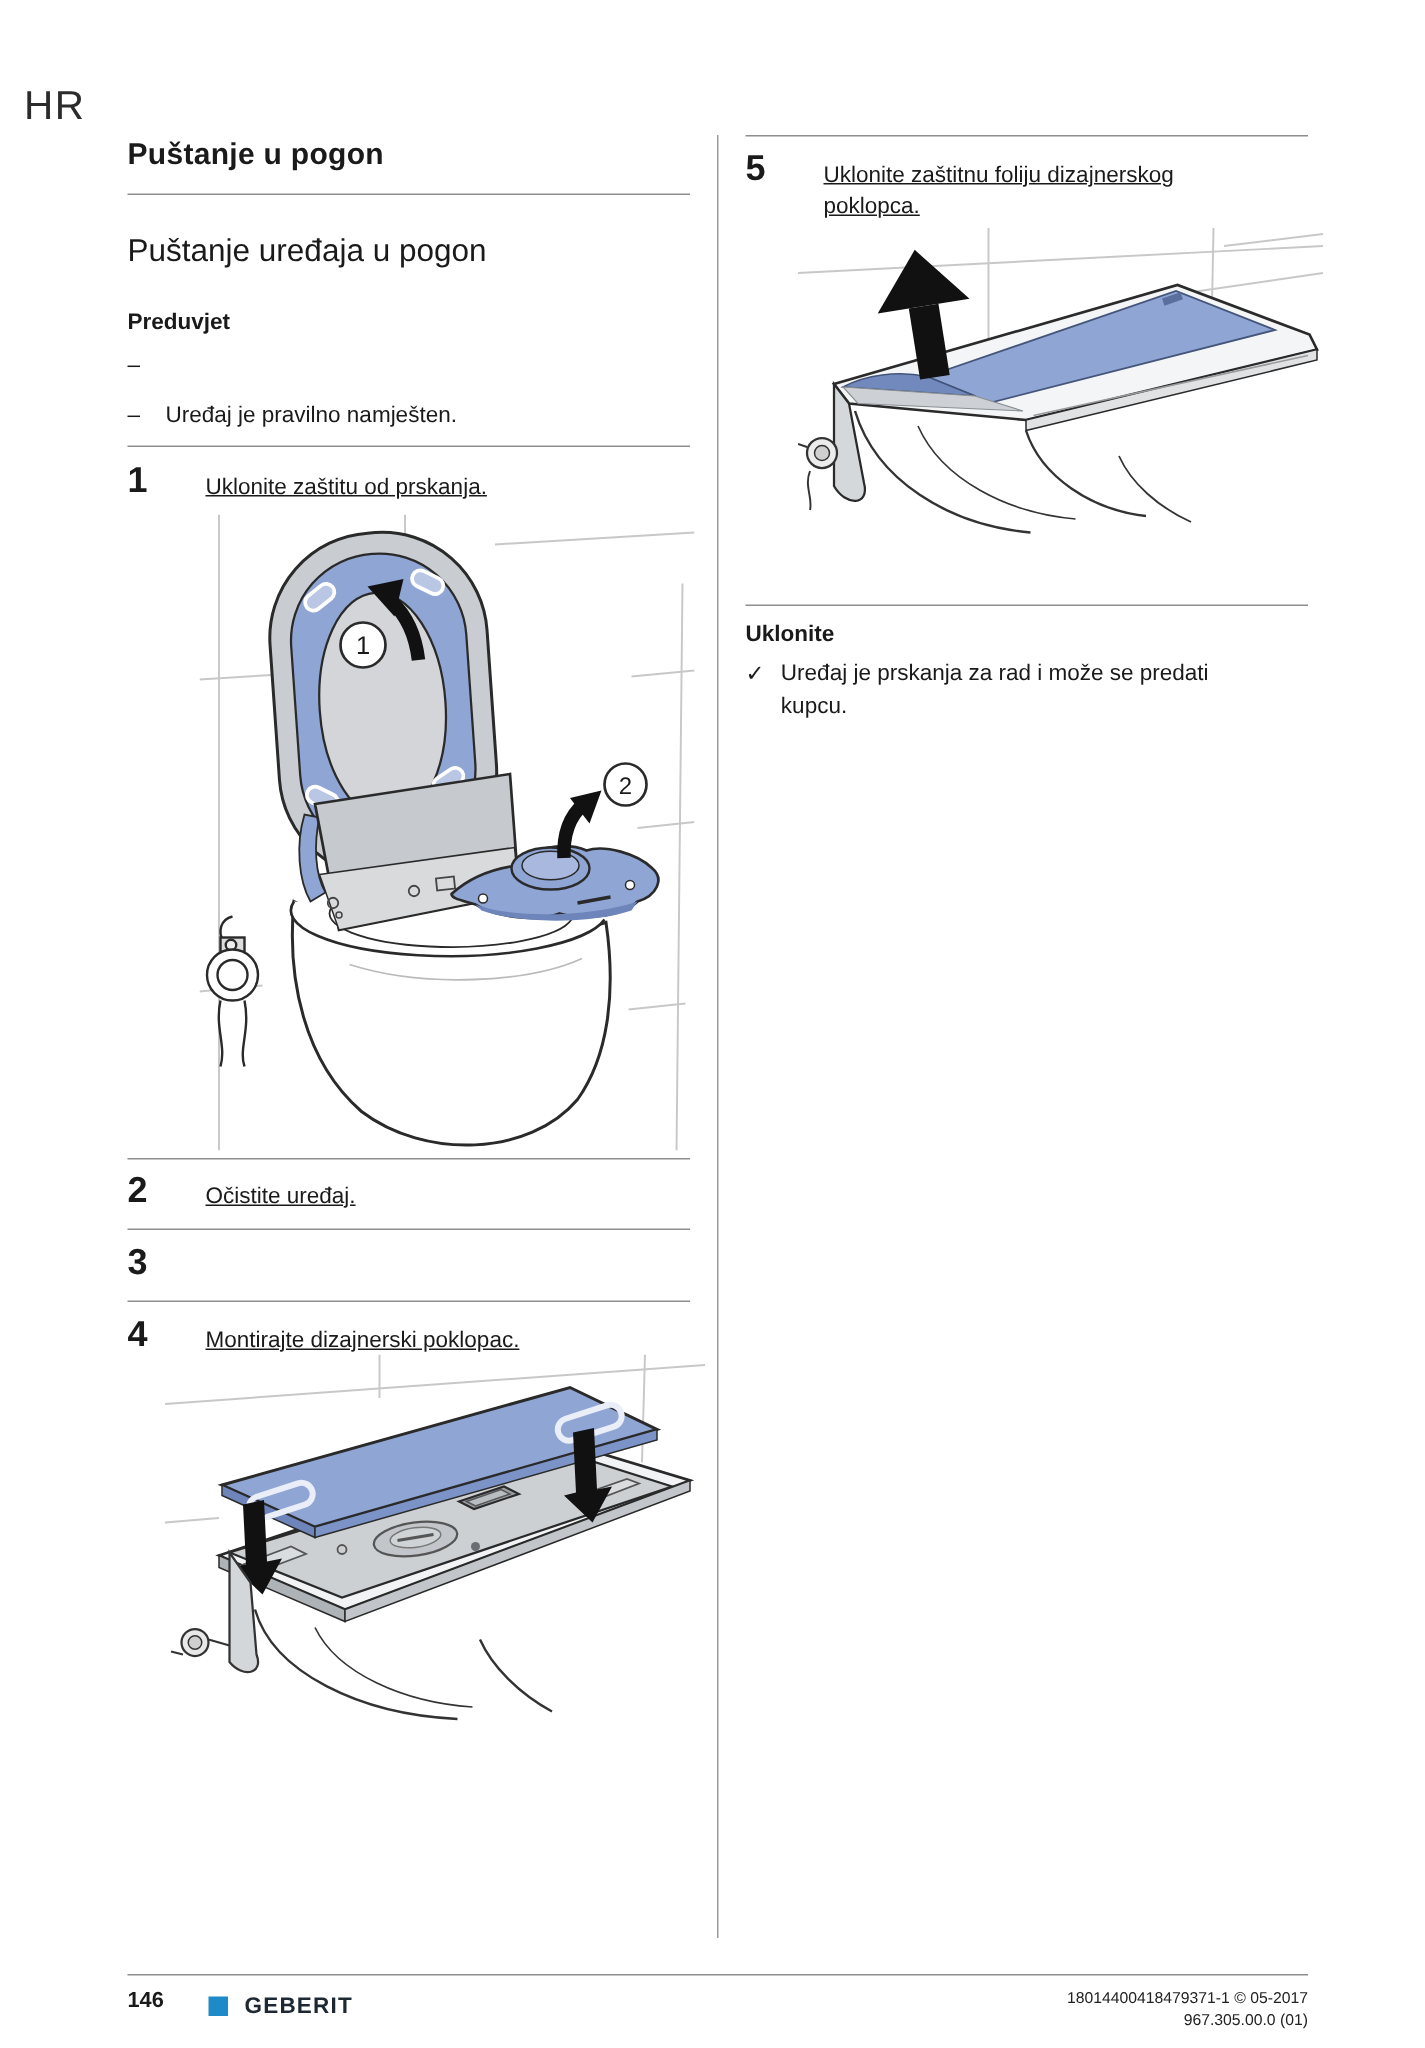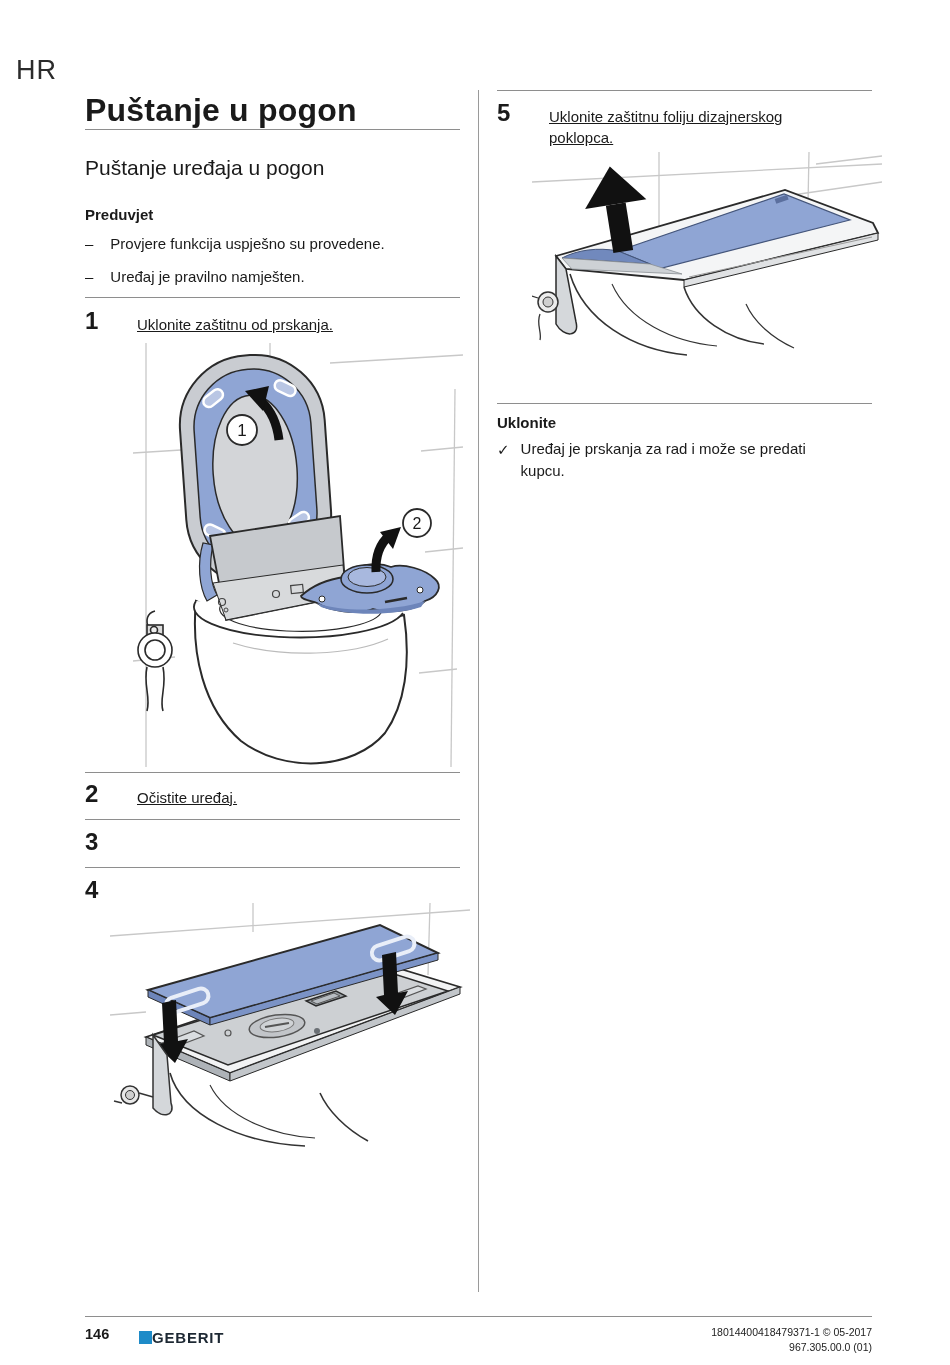--- a/index.html
+++ b/index.html
@@ -2,38 +2,38 @@
 <html><head>
 <meta charset="utf-8">
 <style>
   html,body{margin:0;padding:0;background:#ffffff;}
   .page{
     position:relative;width:950px;height:1365px;background:#fff;overflow:hidden;
     font-family:"Liberation Sans","DejaVu Sans",sans-serif;color:#1a1a1a;
   }
   .abs{position:absolute;}
   #hr-label{left:16px;top:55px;font-size:27px;font-weight:400;color:#2b2b2b;letter-spacing:1px;}
-  .h1{left:85px;top:92px;font-size:32px;font-weight:700;letter-spacing:.2px;}
+  .h1{left:85px;top:92px;font-size:20px;font-weight:700;letter-spacing:.2px;}
   .hrule{height:1px;background:#8e8e8e;}
   .h2{left:85px;top:156px;font-size:21px;font-weight:400;}
   .h3{font-size:15px;font-weight:700;}
   .body-txt{font-size:15px;line-height:1.45;}
   .bullets{left:85px;top:233px;width:385px;}
   .bullet-item{display:flex;gap:17px;margin-bottom:11px;}
   .step{display:flex;left:85px;width:385px;}
   .step-num{width:52px;font-size:24px;font-weight:700;line-height:1.1;flex:0 0 52px;}
   .step-text{font-size:15px;line-height:1.42;padding-top:6px;text-decoration:underline;}
   .col-r .step,.col-r-pos{left:497px;}
   .divider{left:478px;top:90px;width:1px;height:1202px;background:#9a9a9a;}
   .result-head{left:497px;top:414px;}
   .result-item{left:497px;top:438px;width:350px;display:flex;gap:11px;}
   .check{font-size:15px;padding-top:1px;}
   .footer-rule{left:85px;top:1316px;width:787px;}
   .page-num{left:85px;top:1326px;font-size:14.5px;font-weight:700;}
-  .logo{left:139px;top:1329px;display:flex;align-items:center;gap:0;}
+  .logo{left:139px;top:1329px;display:flex;align-items:center;gap:11px;}
   .logo-square{width:13px;height:13px;background:#1e8bc8;}
   .logo-text{font-size:15px;font-weight:700;letter-spacing:.8px;color:#1d2833;}
   .footer-right{right:78px;top:1325px;text-align:right;font-size:10.5px;line-height:1.4;color:#222;margin-left:48px;}
   svg{display:block;}
   svg text{font-family:"Liberation Sans","DejaVu Sans",sans-serif;font-weight:400;}
 </style>
 </head>
 <body>
 
 <div class="page">
@@ -43,32 +43,31 @@
   <div class="abs h1">Puštanje u pogon</div>
   <div class="abs hrule" style="left:85px;top:129px;width:375px;"></div>
 
   <div class="abs h2">Puštanje uređaja u pogon</div>
 
   <div class="abs h3" style="left:85px;top:206px;text-align:center;">Preduvjet</div>
 
   <div class="abs bullets body-txt">
     <div class="bullet-item">
       <span>–</span>
-      <span>Provjere funkcija uspješno su provedene.</span>
     </div>
     <div class="bullet-item">
       <span>–</span>
       <span>Uređaj je pravilno namješten.</span>
     </div>
   </div>
 
   <div class="abs hrule" style="left:85px;top:297px;width:375px;"></div>
   <div class="abs step" style="top:308px;">
     <span class="step-num">1</span>
-    <span class="step-text">Uklonite zaštitnu od prskanja.</span>
+    <span class="step-text">Uklonite zaštitu od prskanja.</span>
   </div>
 
   <div class="abs" style="left:133px;top:343px;">
     <svg width="330" height="424" viewBox="0 0 330 424">
       <g stroke="#c8c8c8" stroke-width="1.3" fill="none">
         <line x1="13" y1="0" x2="13" y2="424"></line>
         <line x1="137" y1="0" x2="137" y2="55"></line>
         <line x1="322" y1="46" x2="318" y2="424"></line>
         <line x1="197" y1="20" x2="330" y2="12"></line>
         <line x1="0" y1="110" x2="48" y2="107"></line>
@@ -155,20 +154,21 @@
   </div>
 
   <div class="abs hrule" style="left:85px;top:819px;width:375px;"></div>
   <div class="abs step" style="top:829px;">
     <span class="step-num">3</span>
   </div>
 
   <div class="abs hrule" style="left:85px;top:867px;width:375px;"></div>
   <div class="abs step" style="top:877px;">
     <span class="step-num">4</span>
+    <span class="step-text">Montirajte dizajnerski poklopac.</span>
   </div>
 
   <div class="abs" style="left:110px;top:903px;">
     <svg width="360" height="252" viewBox="0 0 360 252">
       <g stroke="#c8c8c8" stroke-width="1.3" fill="none">
         <line x1="0" y1="33" x2="360" y2="7"></line>
         <line x1="143" y1="0" x2="143" y2="29"></line>
         <line x1="320" y1="0" x2="318" y2="72"></line>
         <line x1="0" y1="112" x2="36" y2="109"></line>
       </g>

